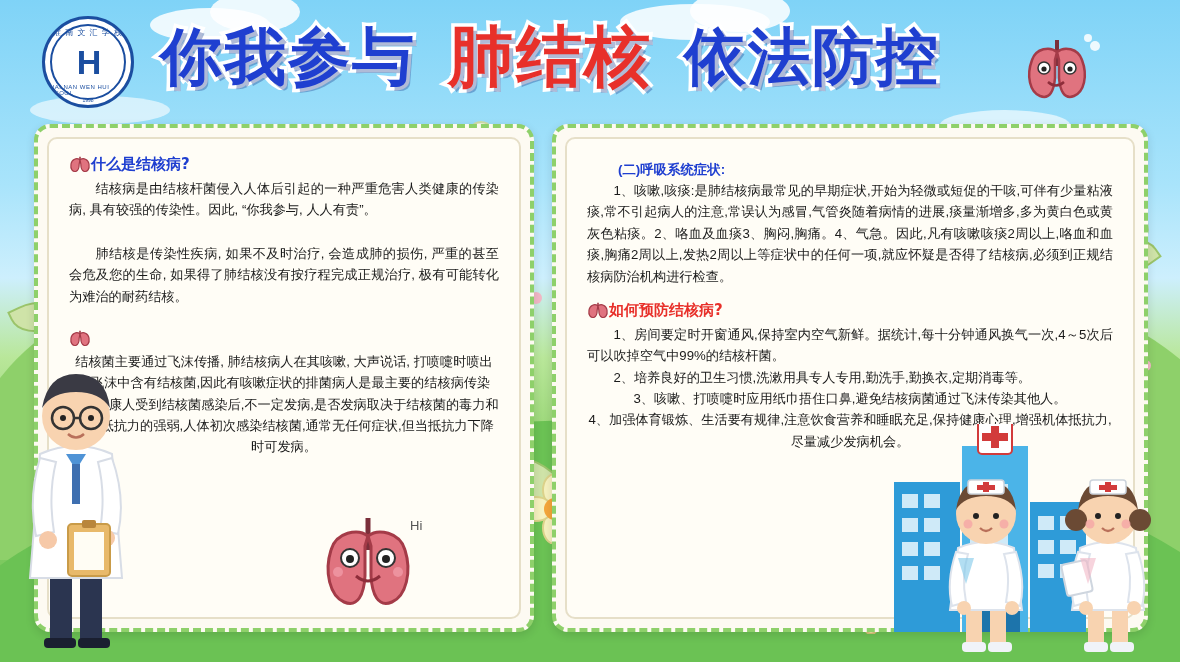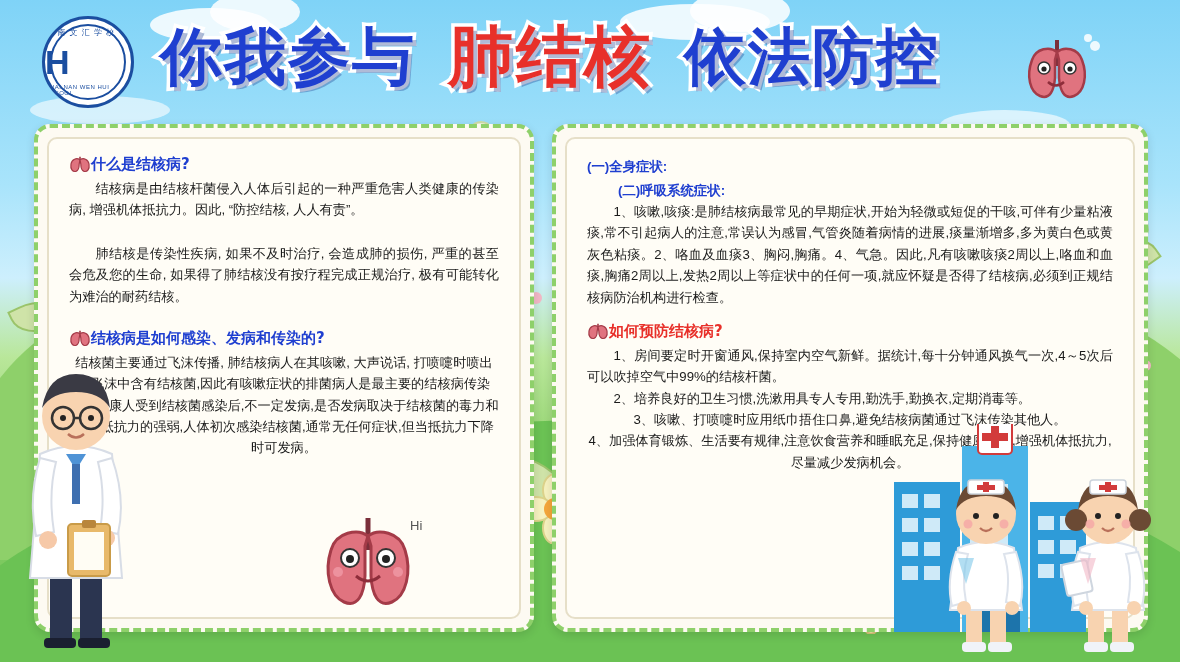--- a/index.html
+++ b/index.html
@@ -32,21 +32,21 @@
   
   .header {
     position: absolute; top: 0; left: 0; width: 1180px; height: 118px;
   }
   .logo {
     position: absolute; left: 42px; top: 16px;
     width: 92px; height: 92px;
     border-radius: 50%;
     background: #ffffff;
     border: 3px solid #1b4ea0;
-    display: flex; justify-content: center;
+    display: flex; align-items: center; justify-content: center;
     flex-direction: column;
     color: #1b4ea0;
     overflow: hidden;
   }
   .logo .ring {
     position: absolute; inset: 5px;
     border: 2px solid #1b4ea0; border-radius: 50%;
   }
   .logo .mono {
     font-size: 34px; font-weight: bold; letter-spacing: -2px;
@@ -242,48 +242,46 @@
 
       <div class="sec">
         <div class="sec-head">
           <svg class="lung-ico" viewBox="0 0 26 22">
             <path d="M13 2 L13 10" stroke="#a43b48" stroke-width="2" fill="none"></path>
             <path d="M13 6 C9 3 3 5 2 11 C1 17 4 21 8 20 C11 19 12 15 12 11 Z" fill="#e0737f" stroke="#a43b48" stroke-width="1.5"></path>
             <path d="M13 6 C17 3 23 5 24 11 C25 17 22 21 18 20 C15 19 14 15 14 11 Z" fill="#e0737f" stroke="#a43b48" stroke-width="1.5"></path>
           </svg>
           <span class="sec-title">什么是结核病?</span>
         </div>
-        <div class="body-text">结核病是由结核杆菌侵入人体后引起的一种严重危害人类健康的传染病, 增强机体抵抗力。因此, “防控结核, 人人有责”。</div>
+        <div class="body-text">结核病是由结核杆菌侵入人体后引起的一种严重危害人类健康的传染病, 具有较强的传染性。因此, “你我参与, 人人有责”。</div>
       </div>
 
       <div class="sec" style="margin-top:22px;">
         <div class="body-text">肺结核是传染性疾病, 如果不及时治疗, 会造成肺的损伤, 严重的甚至会危及您的生命, 如果得了肺结核没有按疗程完成正规治疗, 极有可能转化为难治的耐药结核。</div>
       </div>
 
       <div class="sec" style="margin-top:22px;">
         <div class="sec-head">
           <svg class="lung-ico" viewBox="0 0 26 22">
             <path d="M13 2 L13 10" stroke="#a43b48" stroke-width="2" fill="none"></path>
             <path d="M13 6 C9 3 3 5 2 11 C1 17 4 21 8 20 C11 19 12 15 12 11 Z" fill="#e0737f" stroke="#a43b48" stroke-width="1.5"></path>
             <path d="M13 6 C17 3 23 5 24 11 C25 17 22 21 18 20 C15 19 14 15 14 11 Z" fill="#e0737f" stroke="#a43b48" stroke-width="1.5"></path>
           </svg>
-          <span class="sec-title">结核病是如何感染、发病和传染的?</span>
         </div>
         <div class="body-text center">结核菌主要通过飞沫传播, 肺结核病人在其咳嗽, 大声说话, 打喷嚏时喷出的飞沫中含有结核菌,因此有咳嗽症状的排菌病人是最主要的结核病传染源。健康人受到结核菌感染后,不一定发病,是否发病取决于结核菌的毒力和身体抵抗力的强弱,人体初次感染结核菌,通常无任何症状,但当抵抗力下降时可发病。</div>
       </div>
 
     </div>
   </div>
 
   <div class="board" id="board-right">
     <div class="board-inner">
 
       <div class="sec">
 
-        <div class="sub-title">(一)全身症状:</div>
 
         <div class="sub-title" style="margin-top:6px;margin-left:31px;">(二)呼吸系统症状:</div>
         <div class="body-text">1、咳嗽,咳痰:是肺结核病最常见的早期症状,开始为轻微或短促的干咳,可伴有少量粘液痰,常不引起病人的注意,常误认为感冒,气管炎随着病情的进展,痰量渐增多,多为黄白色或黄灰色粘痰。2、咯血及血痰3、胸闷,胸痛。4、气急。因此,凡有咳嗽咳痰2周以上,咯血和血痰,胸痛2周以上,发热2周以上等症状中的任何一项,就应怀疑是否得了结核病,必须到正规结核病防治机构进行检查。</div>
       </div>
 
       <div class="sec" style="margin-top:14px;">
         <div class="sec-head">
           <svg class="lung-ico" viewBox="0 0 26 22">
             <path d="M13 2 L13 10" stroke="#a43b48" stroke-width="2" fill="none"></path>
             <path d="M13 6 C9 3 3 5 2 11 C1 17 4 21 8 20 C11 19 12 15 12 11 Z" fill="#e0737f" stroke="#a43b48" stroke-width="1.5"></path>

